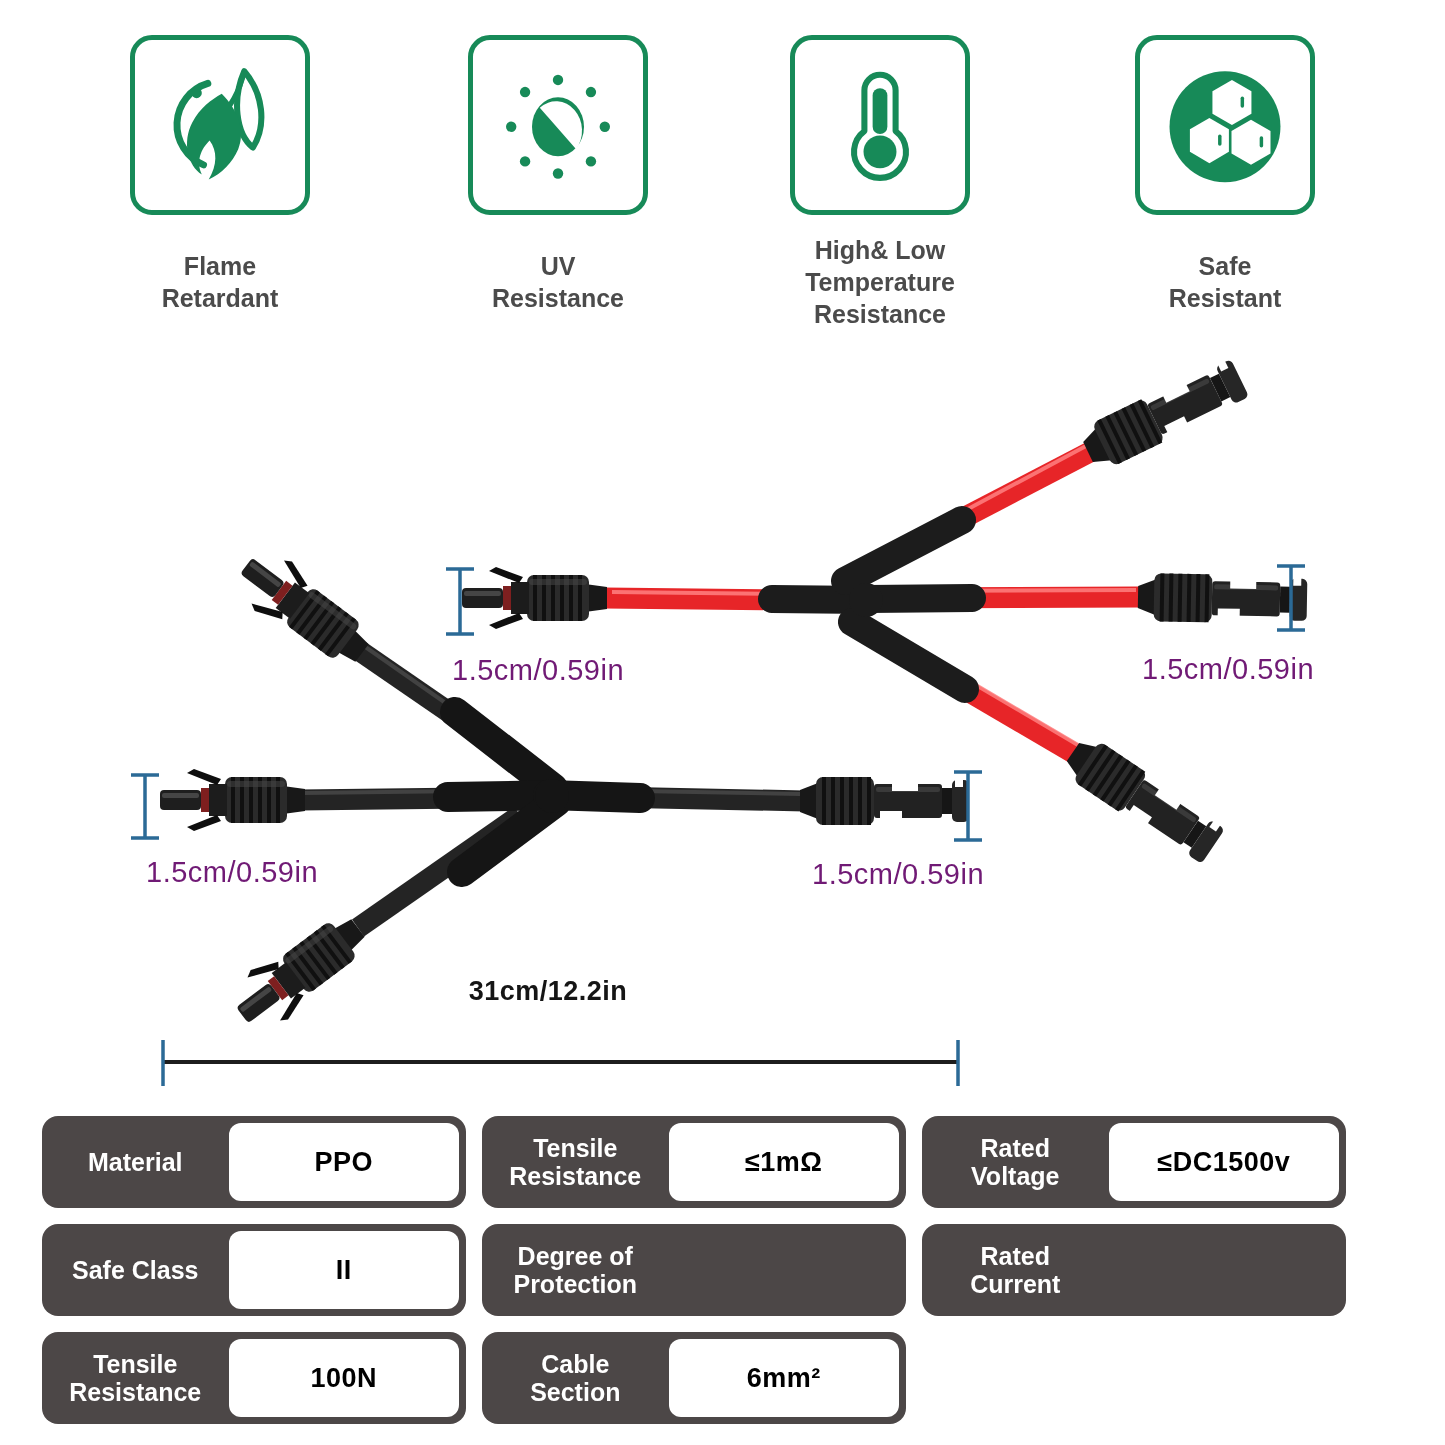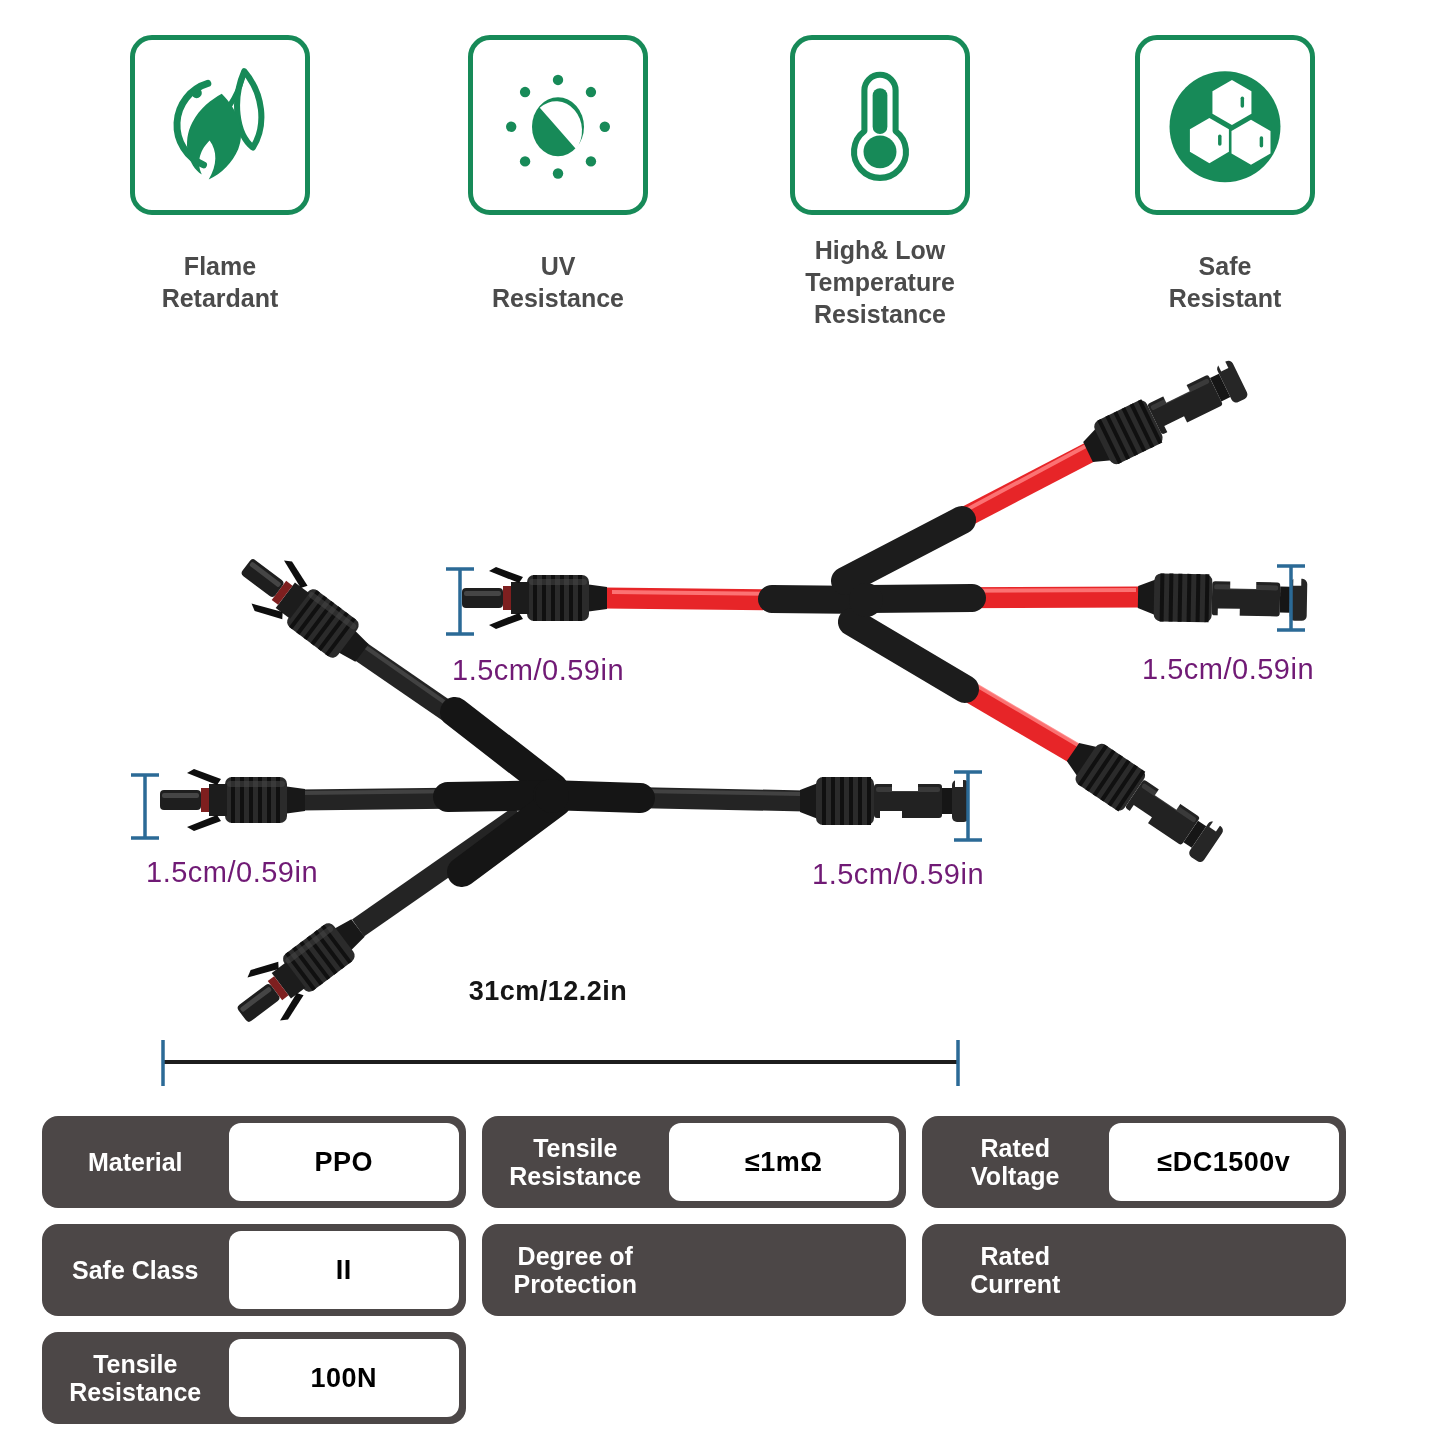--- a/index.html
+++ b/index.html
@@ -250,15 +250,20 @@
     </div>
     <div class="spec-cell">
       <div class="spec-label">Rated
 Current</div>
     </div>
     <div class="spec-cell">
       <div class="spec-label">Tensile
 Resistance</div>
       <div class="spec-value">100N</div>
     </div>
+    <div class="spec-cell">
+      <div class="spec-label">Cable
+Section</div>
+      <div class="spec-value">6mm²</div>
+    </div>
   </div>
 
 </div>
 
 </body></html>

